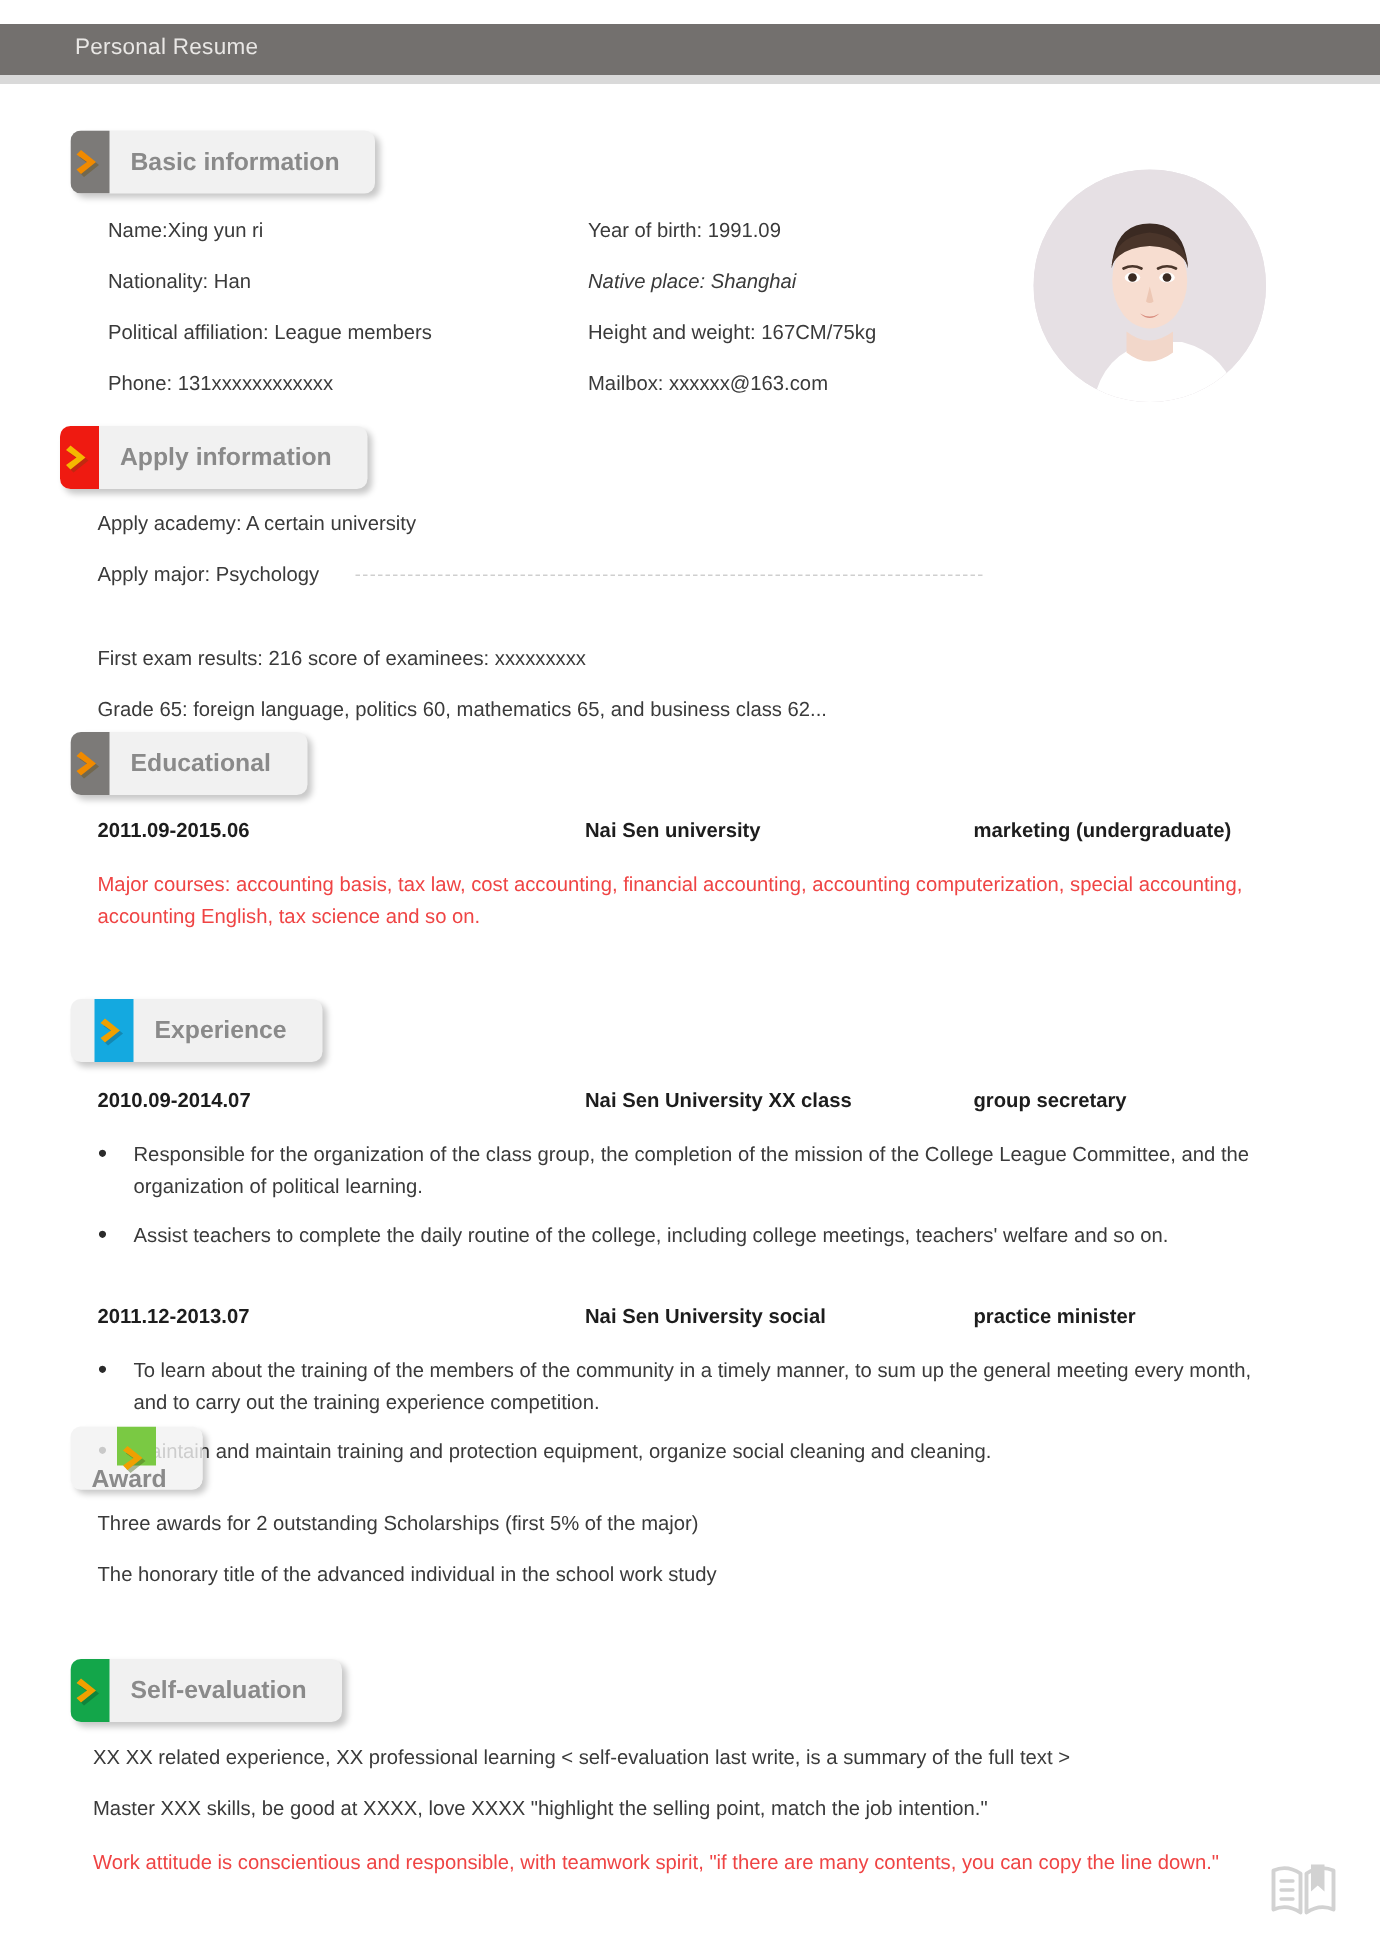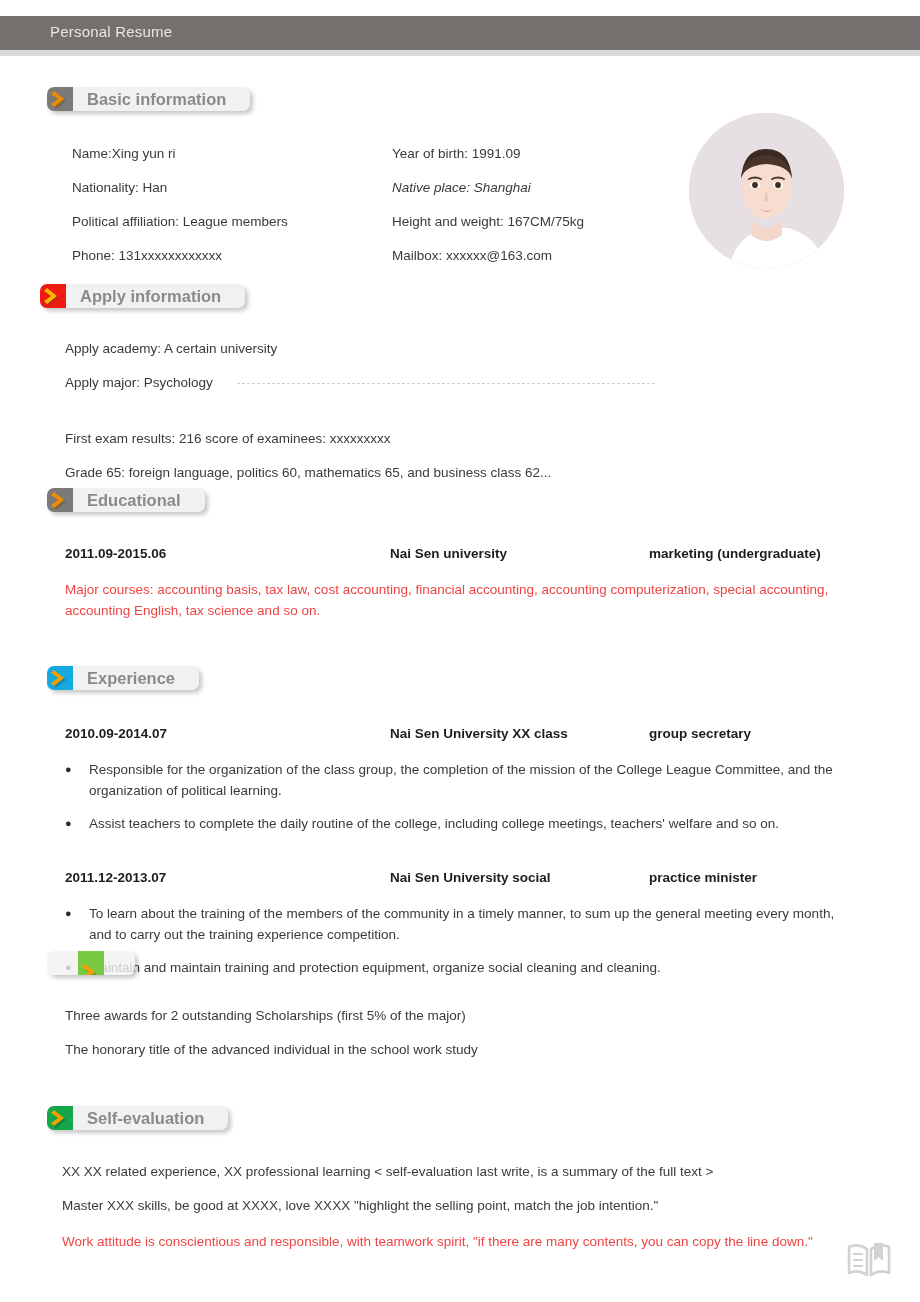--- a/index.html
+++ b/index.html
@@ -35,21 +35,21 @@
     left: 0;
     top: 50px;
     width: 920px;
     height: 6px;
     background: #d9d9d9;
   }
 
   
   .badge {
     position: absolute;
-    height: 24px;
+    height: 42px;
     background: #f1f1f1;
     border-radius: 7px;
     box-shadow: 3px 3px 4px rgba(0,0,0,.22);
     display: flex;
     align-items: center;
     overflow: hidden;
   }
   .badge.translucent { background: rgba(241,241,241,.80); flex-direction: column; }
 
   .badge-tab {
@@ -198,21 +198,21 @@
     </svg>
   </div>
   <div class="badge-label">Educational</div>
 </div>
 
 <div class="rowhead" style="left:65px;  top:546px;">2011.09-2015.06</div>
 <div class="rowhead" style="left:390px; top:546px;">Nai Sen university</div>
 <div class="rowhead" style="left:649px; top:546px;">marketing (undergraduate)</div>
 <div class="para" style="left:65px; top:579px; width:780px;">Major courses: accounting basis, tax law, cost accounting, financial accounting, accounting computerization, special accounting, accounting English, tax science and so on.</div>
 
-<div class="badge" style="left:47px; top:666px;">
+<div class="badge" style="left:47px; top:666px;padding-left:16px;">
   <div class="badge-tab" style="background:#14a9e0">
     <svg width="20" height="22" viewBox="0 0 20 22">
       <path d="M4 3 L14 11 L4 19 L1 16 L8 11 L1 6 Z" fill="#15607a" opacity=".45" transform="translate(2,2)"></path>
       <path d="M4 3 L14 11 L4 19 L1 16 L8 11 L1 6 Z" fill="#f0a000"></path>
     </svg>
   </div>
   <div class="badge-label">Experience</div>
 </div>
 
 <div class="rowhead" style="left:65px;  top:726px;">2010.09-2014.07</div>

